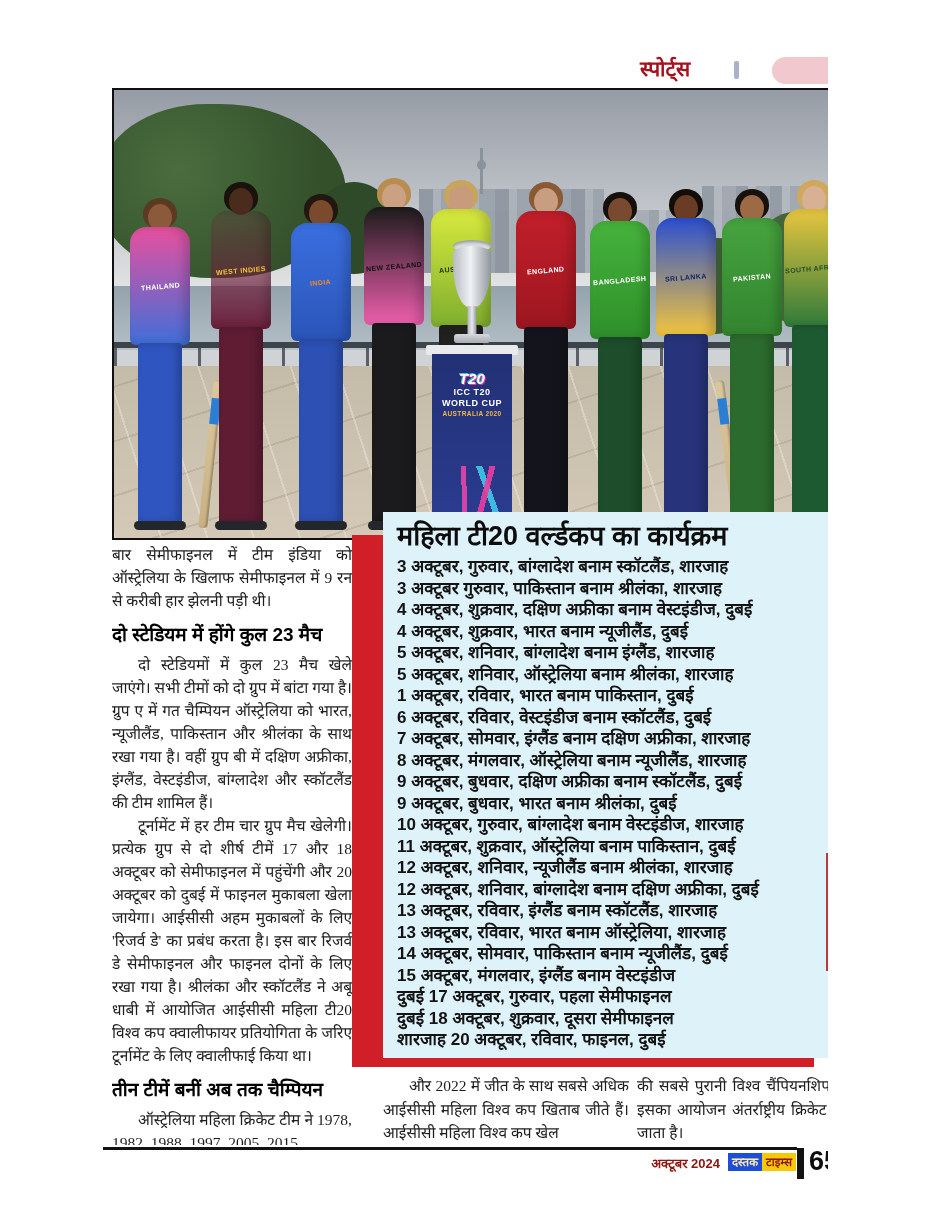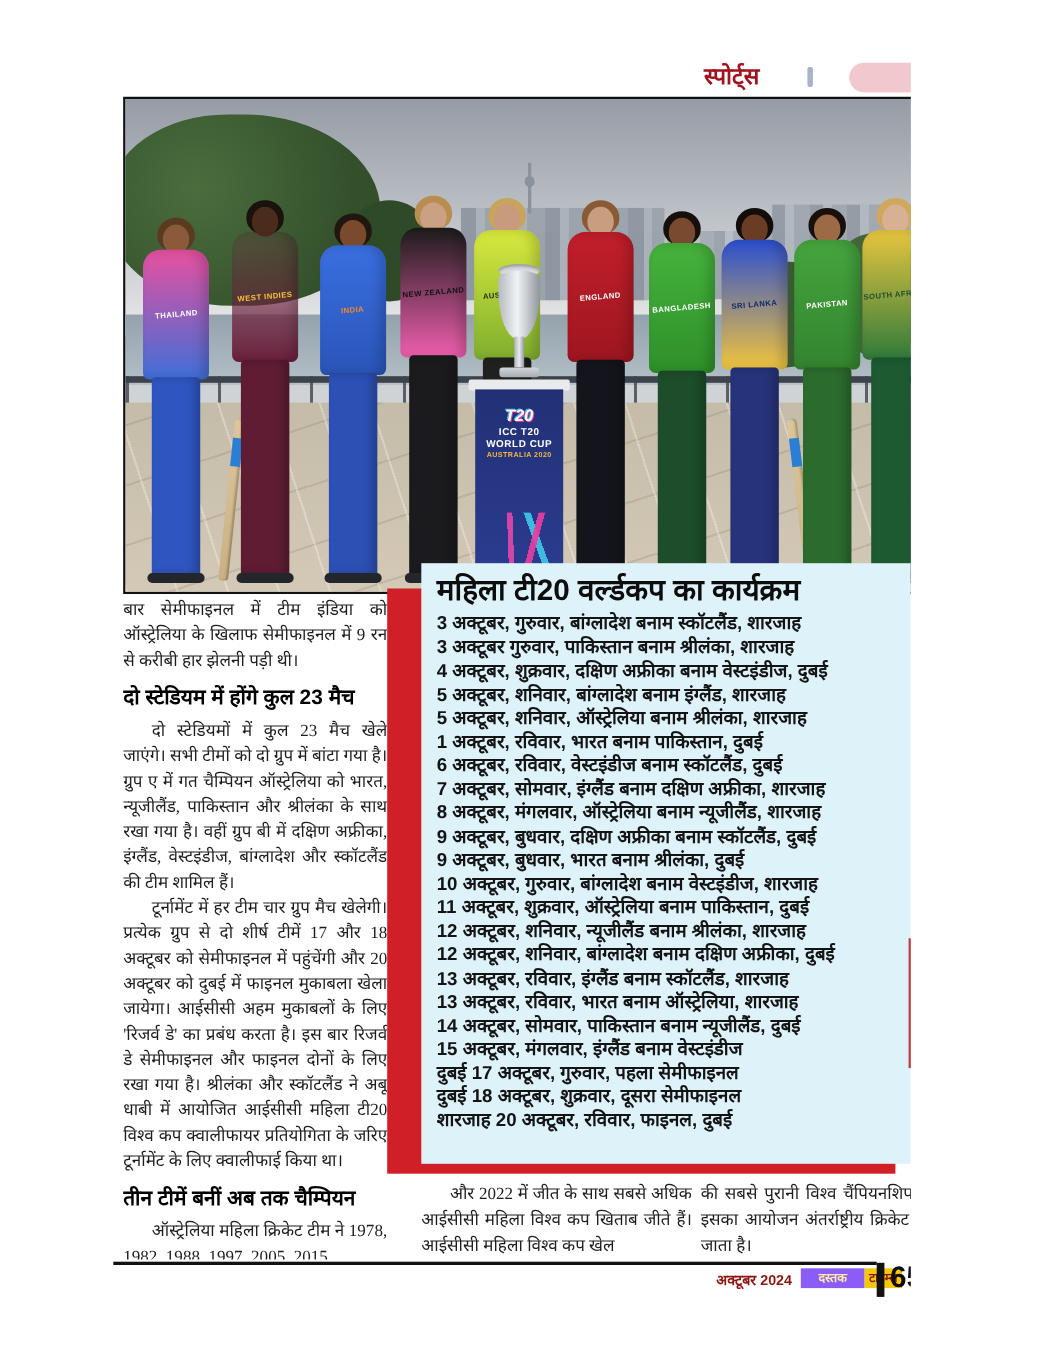--- a/index.html
+++ b/index.html
@@ -104,21 +104,21 @@
   .rightcol{position:absolute;left:637px;top:1074px;width:296px;height:74px;overflow:hidden;
             font-size:15.5px;line-height:23.5px;text-align:justify;}
   .rightcol p{margin:0;}
 
   
   .footer-line{position:absolute;left:103px;top:1147px;width:694px;height:3px;background:#121212;}
   .footer-date{position:absolute;left:620px;top:1154px;width:100px;text-align:right;
                font-family:"Liberation Sans",sans-serif;font-weight:700;font-size:13px;color:#8d1712;}
   .footer-logo{position:absolute;left:728px;top:1153px;height:18px;display:flex;
                font-family:"Liberation Sans",sans-serif;font-weight:800;font-size:11.5px;line-height:18px;}
-  .flog1{background:#8b5cf6;color:#ffe9a8;padding:0 16px;}
+  .flog1{background:#1d4ed8;color:#ffe9a8;padding:0 4px;}
   .flog2{background:#f6c80a;color:#8d1712;padding:0 4px;}
   .footer-bar{position:absolute;left:797px;top:1148px;width:7px;height:31px;background:#121212;}
   .page-num{position:absolute;left:809px;top:1146px;font-family:"Liberation Sans",sans-serif;
             font-weight:800;font-size:27px;color:#0d0d0d;}
 </style>
 </head>
 <body>
 
 <div id="page">
 
@@ -253,20 +253,21 @@
     </div>
   </div>
 
   <div class="box-shadow"></div>
   <div class="schedule-box">
     <div class="schedule-title">महिला टी20 वर्ल्डकप का कार्यक्रम</div>
     <div id="schedule-lines">
         <div class="sline">3 अक्टूबर, गुरुवार, बांग्लादेश बनाम स्कॉटलैंड, शारजाह</div>
         <div class="sline">3 अक्टूबर गुरुवार, पाकिस्तान बनाम श्रीलंका, शारजाह</div>
         <div class="sline">4 अक्टूबर, शुक्रवार, दक्षिण अफ्रीका बनाम वेस्टइंडीज, दुबई</div>
+        <div class="sline">4 अक्टूबर, शुक्रवार, भारत बनाम न्यूजीलैंड, दुबई</div>
         <div class="sline">5 अक्टूबर, शनिवार, बांग्लादेश बनाम इंग्लैंड, शारजाह</div>
         <div class="sline">5 अक्टूबर, शनिवार, ऑस्ट्रेलिया बनाम श्रीलंका, शारजाह</div>
         <div class="sline">1 अक्टूबर, रविवार, भारत बनाम पाकिस्तान, दुबई</div>
         <div class="sline">6 अक्टूबर, रविवार, वेस्टइंडीज बनाम स्कॉटलैंड, दुबई</div>
         <div class="sline">7 अक्टूबर, सोमवार, इंग्लैंड बनाम दक्षिण अफ्रीका, शारजाह</div>
         <div class="sline">8 अक्टूबर, मंगलवार, ऑस्ट्रेलिया बनाम न्यूजीलैंड, शारजाह</div>
         <div class="sline">9 अक्टूबर, बुधवार, दक्षिण अफ्रीका बनाम स्कॉटलैंड, दुबई</div>
         <div class="sline">9 अक्टूबर, बुधवार, भारत बनाम श्रीलंका, दुबई</div>
         <div class="sline">10 अक्टूबर, गुरुवार, बांग्लादेश बनाम वेस्टइंडीज, शारजाह</div>
         <div class="sline">11 अक्टूबर, शुक्रवार, ऑस्ट्रेलिया बनाम पाकिस्तान, दुबई</div>

